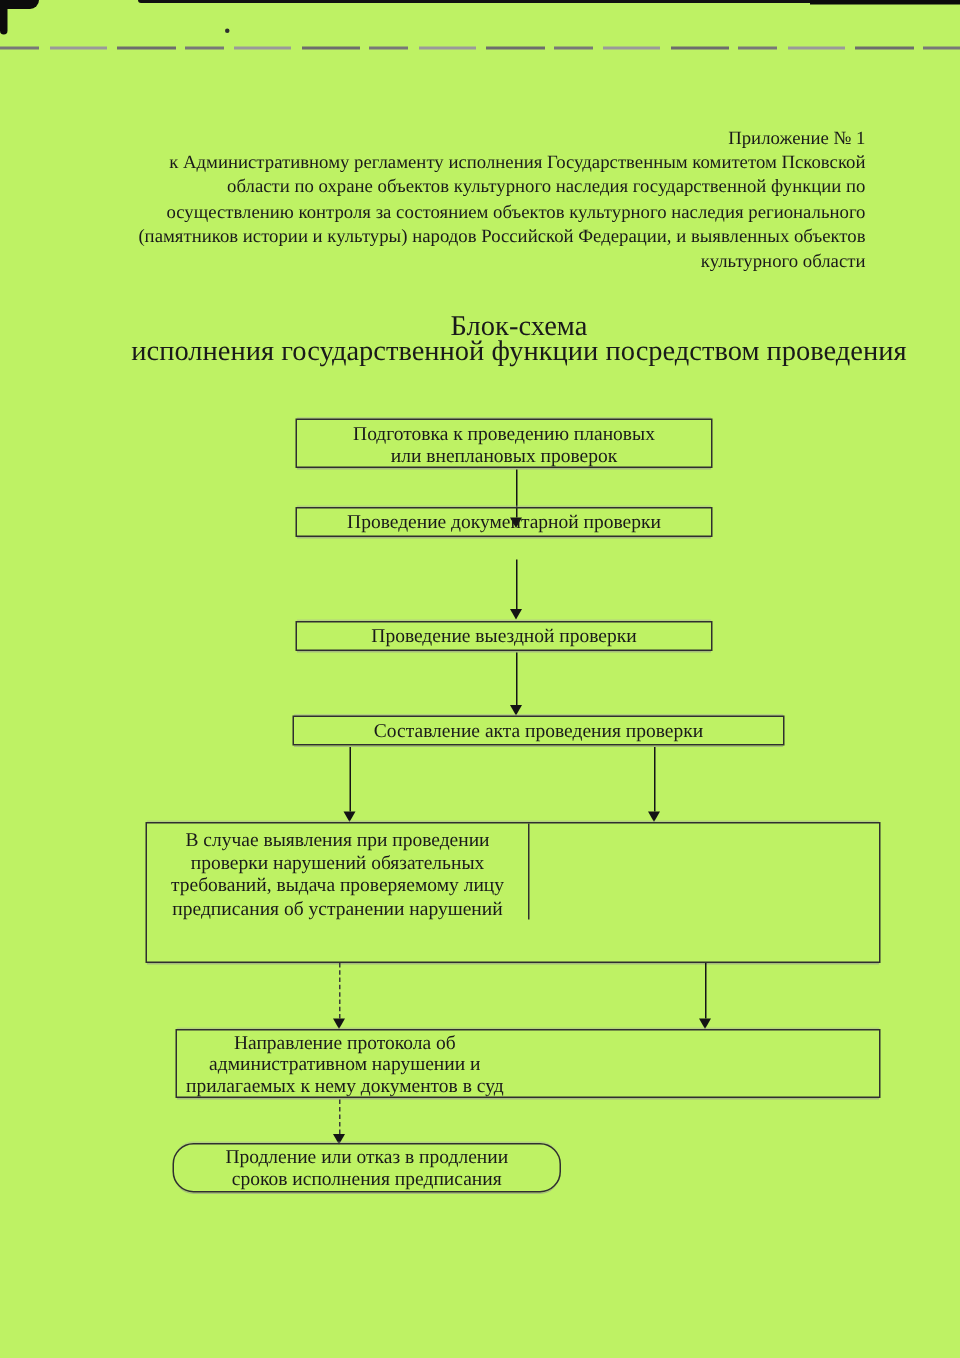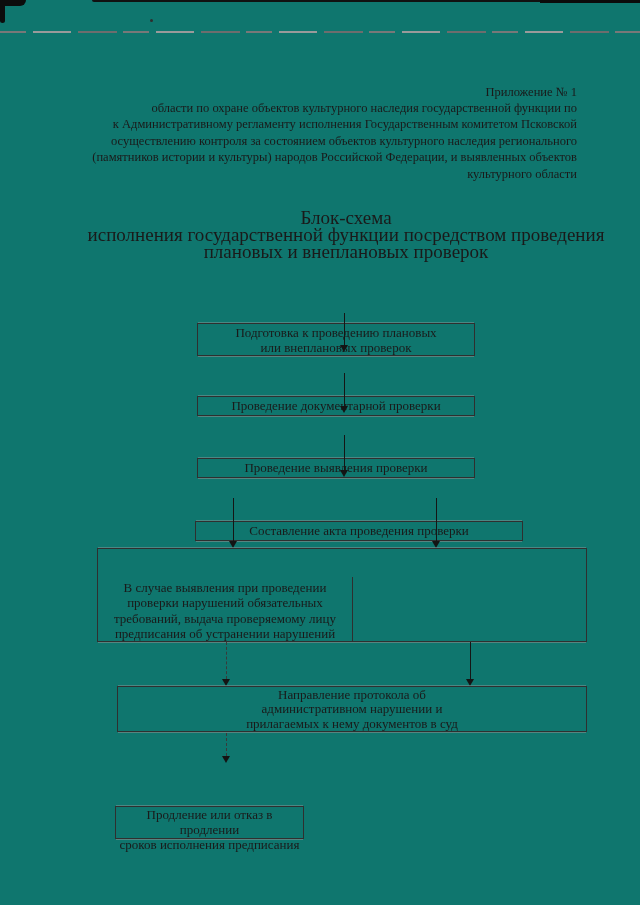--- a/index.html
+++ b/index.html
@@ -1,18 +1,18 @@
 <!DOCTYPE html>
 <html><head>
 <meta charset="utf-8">
 <style>
   html,body{margin:0;padding:0;background:#e8e8e8;}
   .page{
     position:relative;width:640px;height:905px;margin:0 auto;
-    background:#0f766e;color:#1a1a1a;overflow:hidden;
+    background:#bef264;color:#1a1a1a;overflow:hidden;
     font-family:"Liberation Serif","DejaVu Serif",serif;
   }
   .abs{position:absolute;}
   
   .art-topline{left:92px;top:0;width:548px;height:2px;background:#111;border-radius:0 0 2px 2px;}
   .art-topline2{left:540px;top:0;width:100px;height:3px;background:#0b0b0b;}
   .art-corner-a{left:0;top:0;width:26px;height:6px;background:#0c0c0c;border-radius:0 0 10px 0;}
   .art-corner-b{left:0;top:0;width:5px;height:23px;background:#0c0c0c;border-radius:0 0 4px 4px;}
   .art-dot{left:150px;top:19px;width:3px;height:3px;background:#2e2e2e;border-radius:50%;}
   .art-scanline{left:0;top:31px;width:640px;height:2px;
@@ -22,23 +22,23 @@
   .hdr{top:100px;right:63px;width:530px;text-align:right;font-size:12.5px;line-height:16.4px;}
   .doc-title{top:210px;left:52px;width:588px;text-align:center;font-size:19px;line-height:16.9px;}
   
   .box,.rowbox{
     border:1px solid #2f2f2f;background:transparent;
     box-shadow:0 2px 0 -1px rgba(145,145,145,.55),0 -2px 0 -1px rgba(165,165,165,.4);
     box-sizing:border-box;
   }
   .box{
     text-align:center;white-space:pre-line;
-    font-size:13px;line-height:15.4px;margin-top:44px;
+    font-size:13px;line-height:15.4px;
   }
-  .rowbox{display:flex;align-items:flex-end;}
+  .rowbox{display:flex;align-items:flex-start;flex-direction:column;}
   .cell{
     box-sizing:border-box;text-align:center;white-space:pre-line;
     font-size:13px;padding:2px 6px 0 6px;
   }
   .cell-divided{border-right:1px solid #2f2f2f;}
   .vline{width:0;border-left:1px solid #151515;}
   .vline.dashed{border-left:1px dashed #3a3a3a;}
   .ahead{width:0;height:0;border-left:4px solid transparent;border-right:4px solid transparent;border-top:7px solid #141414;}
 </style>
 </head>
@@ -48,45 +48,44 @@
 
   <div class="abs art-topline"></div>
   <div class="abs art-topline2"></div>
   <div class="abs art-corner-a"></div>
   <div class="abs art-corner-b"></div>
   <div class="abs art-dot"></div>
   <div class="abs art-scanline"></div>
 
   <div class="abs appendix">Приложение № 1</div>
   <div class="abs hdr">
+    <div>к Административному регламенту исполнения Государственным комитетом Псковской</div>
     <div>области по охране объектов культурного наследия государственной функции по</div>
-    <div>к Административному регламенту исполнения Государственным комитетом Псковской</div>
     <div>осуществлению контроля за состоянием объектов культурного наследия регионального</div>
     <div>(памятников истории и культуры) народов Российской Федерации, и выявленных объектов</div>
     <div>культурного области</div>
   </div>
 
   <div class="abs doc-title">
     <div>Блок-схема</div>
     <div>исполнения государственной функции посредством проведения</div>
-    <div>плановых и внеплановых проверок</div>
   </div>
 
   <div class="abs box" style="left:197px;top:279px;width:278px;height:33px;padding-top:1px;">Подготовка к проведению плановых
 или внеплановых проверок</div>
 
   <div class="abs vline" style="left:344px;top:313px;height:32px;"></div>
   <div class="abs ahead" style="left:340px;top:345px;"></div>
 
-  <div class="abs box" style="left:197px;top:352px;width:278px;height:20px;padding-top:1px;">Проведение документарной проверки</div>
+  <div class="abs box" style="left:197px;top:338px;width:278px;height:20px;padding-top:1px;">Проведение документарной проверки</div>
 
   <div class="abs vline" style="left:344px;top:373px;height:33px;"></div>
   <div class="abs ahead" style="left:340px;top:406px;"></div>
 
-  <div class="abs box" style="left:197px;top:414px;width:278px;height:20px;padding-top:1px;">Проведение выявления проверки</div>
+  <div class="abs box" style="left:197px;top:414px;width:278px;height:20px;padding-top:1px;">Проведение выездной проверки</div>
 
   <div class="abs vline" style="left:344px;top:435px;height:35px;"></div>
   <div class="abs ahead" style="left:340px;top:470px;"></div>
 
   <div class="abs box" style="left:195px;top:477px;width:328px;height:20px;padding-top:1px;">Составление акта проведения проверки</div>
 
   <div class="abs vline" style="left:233px;top:498px;height:43px;"></div>
   <div class="abs ahead" style="left:229px;top:541px;"></div>
   <div class="abs vline" style="left:436px;top:498px;height:43px;"></div>
   <div class="abs ahead" style="left:432px;top:541px;"></div>
@@ -105,16 +104,16 @@
 
   <div class="abs rowbox" style="left:117px;top:686px;width:470px;height:46px;">
     <div class="cell" style="flex:1;line-height:14.4px;padding-top:1px;">Направление протокола об
 административном нарушении и
 прилагаемых к нему документов в суд</div>
   </div>
 
   <div class="abs vline dashed" style="left:226px;top:733px;height:23px;"></div>
   <div class="abs ahead" style="left:222px;top:756px;"></div>
 
-  <div class="abs box" style="left:115px;top:762px;width:189px;height:33px;padding-top:1px;line-height:14.8px;">Продление или отказ в продлении
+  <div class="abs box" style="left:115px;top:762px;width:259px;height:33px;padding-top:1px;line-height:14.8px;border-radius:14px;">Продление или отказ в продлении
 сроков исполнения предписания</div>
 
 </div>
 
 </body></html>

